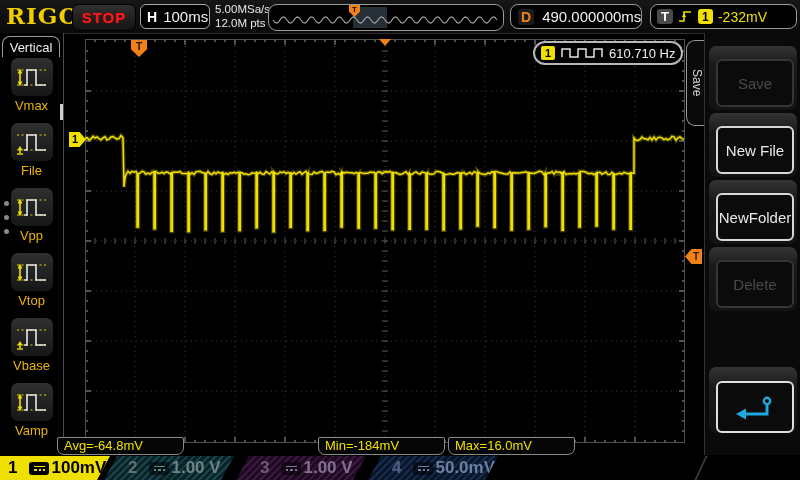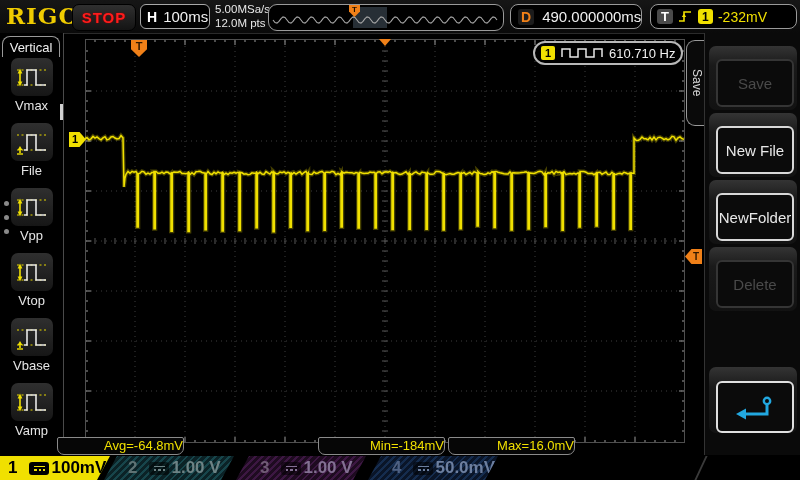--- a/index.html
+++ b/index.html
@@ -32,21 +32,21 @@
            display:flex;align-items:center;justify-content:center;}
   .tval{color:#f0e000;font-size:14px;}
 
   
   .sidebar{position:absolute;left:0;top:33px;width:63px;height:422px;background:#000;border-right:1px solid #4a4a4a;}
   .side-title{position:absolute;left:2px;top:3px;width:56px;height:20px;border:1px solid #999;border-bottom:none;
               border-radius:8px 8px 0 0;color:#f0f0f0;font-size:13px;display:flex;align-items:center;justify-content:center;}
   .vitem{position:absolute;left:0;width:63px;text-align:center;}
   .vicon{width:42px;height:38px;margin:0 auto;background:linear-gradient(#2f2f2f,#161616);border-radius:7px;
          display:flex;align-items:center;justify-content:center;}
-  .vlabel{color:#e5e5e5;font-size:13px;margin-top:2px;}
+  .vlabel{color:#eab308;font-size:13px;margin-top:2px;}
   .pagedots{position:absolute;left:4px;top:168px;display:flex;flex-direction:column;gap:9px;}
   .pagedots span{width:5px;height:5px;border-radius:50%;background:#8a8a8a;}
   .scrollmark{position:absolute;left:60px;top:104px;width:3px;height:16px;background:#d0d0d0;}
 
   
   .grat{position:absolute;left:85px;top:39px;width:600px;height:404px;background:#000;}
   .freq-badge{position:absolute;left:533px;top:41px;width:150px;height:24px;background:#000;border:2px solid #b8b8b8;border-radius:13px;
               display:flex;align-items:center;gap:6px;padding-left:6px;box-sizing:border-box;}
   .freq-ch{background:#f0e000;color:#000;font-weight:bold;font-size:11px;width:14px;height:14px;border-radius:2px;
            display:flex;align-items:center;justify-content:center;}
@@ -65,21 +65,21 @@
            color:#d8d8d8;font-size:12px;writing-mode:vertical-rl;display:flex;align-items:center;justify-content:center;background:#0a0a0a;}
   .slot{position:absolute;left:4px;width:88px;height:64px;background:linear-gradient(#343434,#1a1a1a 30%,#121212);border-radius:7px;}
   .mbtn{position:absolute;left:7px;top:13px;width:74px;height:44px;background:#0b0b0b;border-radius:6px;border:2px solid #d8d8d8;
         color:#e8e8e8;font-size:15px;display:flex;align-items:center;justify-content:center;}
   .mbtn.disabled{border-color:#353535;color:#4a4a4a;}
   .slot.rtn{height:66px;}
   .mbtn.rtnb{top:14px;height:48px;border-color:#e0e0e0;}
 
   
   .meastab{position:absolute;top:437px;width:127px;height:18px;background:#060606;border:1px solid #8a8a8a;border-radius:2px 2px 7px 7px;
-           box-sizing:border-box;color:#f0e000;font-size:13px;line-height:16px;padding-left:6px;text-align:right;}
+           box-sizing:border-box;color:#f0e000;font-size:13px;line-height:16px;padding-left:6px;}
 
   
   .chbar{position:absolute;left:0;top:456px;width:800px;height:24px;background:#000;}
   .chblock{position:absolute;top:0;height:24px;display:flex;align-items:center;}
   .ch1{left:0;width:110px;background:#f0e000;clip-path:polygon(0 0,110px 0,97px 24px,0 24px);}
   .ch2{left:104px;width:130px;background:repeating-linear-gradient(135deg,#0b2226 0 3px,#17454b 3px 5px);clip-path:polygon(13px 0,130px 0,117px 24px,0 24px);}
   .ch3{left:236px;width:130px;background:repeating-linear-gradient(135deg,#1e0b20 0 3px,#3c1742 3px 5px);clip-path:polygon(13px 0,130px 0,117px 24px,0 24px);}
   .ch4{left:368px;width:130px;background:repeating-linear-gradient(135deg,#0a1528 0 3px,#152c4e 3px 5px);clip-path:polygon(13px 0,130px 0,117px 24px,0 24px);}
   .chnum{font-weight:bold;font-size:17px;}
   .ch1 .chnum{color:#000;margin-left:8px;}

